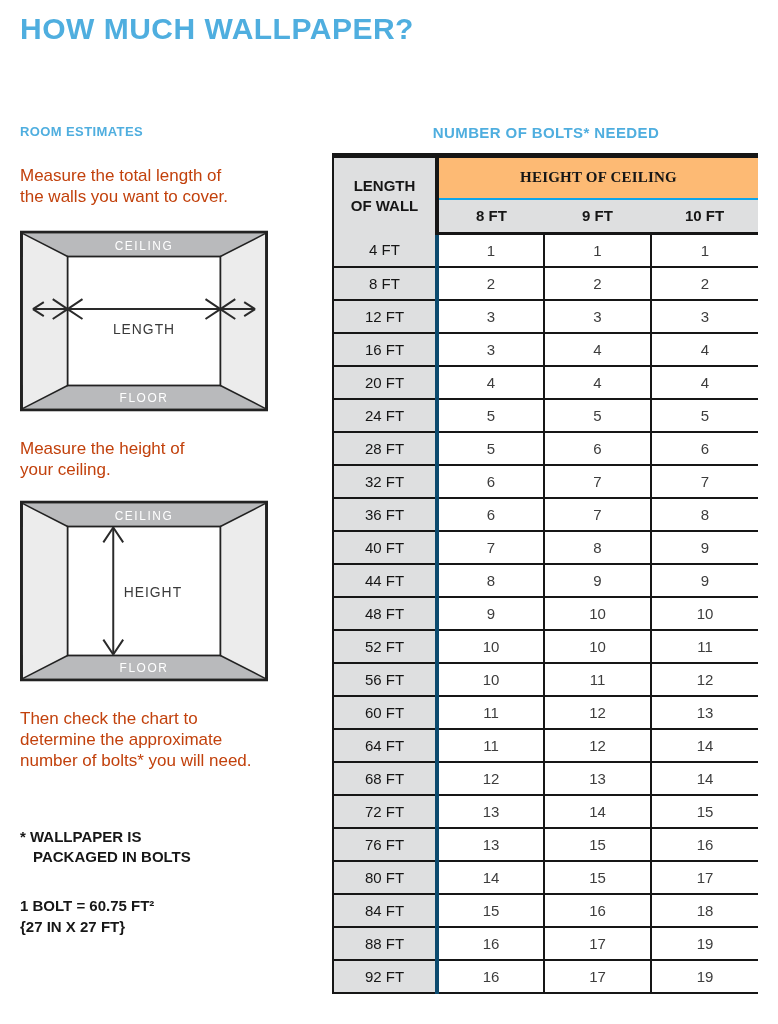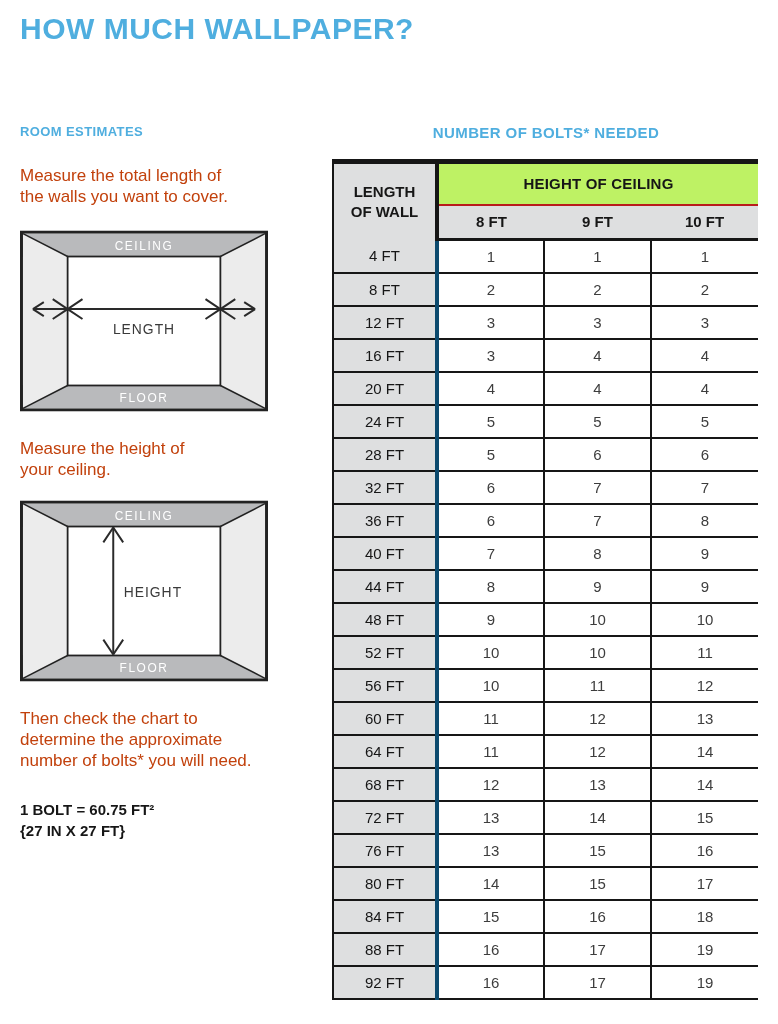--- a/index.html
+++ b/index.html
@@ -35,46 +35,47 @@
     font-size: 15px; font-weight: bold; line-height: 20px;
     color: #161616; white-space: pre-line;
   }
   .note-hang { padding-left: 13px; text-indent: -13px; margin-top: 56px; }
   .note-size { margin-top: 28px; line-height: 21px; }
 
   
   .right-col { position: absolute; left: 332px; top: 124px; width: 428px; }
   .table-title {
     font-size: 15px; font-weight: bold; letter-spacing: 0.4px;
-    color: #4FAEDF; text-align: center; margin-bottom: 18px;
+    color: #4FAEDF; text-align: center; margin-bottom: 12px;
   }
   table.bolts {
     width: 426px;
     border-collapse: collapse;
     border-top: 5px solid #161616;
     border-left: 2px solid #161616;
     table-layout: fixed;
   }
   table.bolts col.c-wall { width: 104px; }
   table.bolts th, table.bolts td {
     text-align: center; vertical-align: middle;
     font-size: 15px;
   }
   th.corner {
     background: #DEDFE0;
     border-right: 4px solid #161616;
     font-weight: bold; color: #161616;
     white-space: pre-line; line-height: 20px;
   }
   th.group {
-    background: #bef264;
-    border-bottom: 2px solid #b91c1c;
+    background: #fdba74;
+    border-bottom: 2px solid #0ea5e9;
     height: 43px;
     font-size: 16px; font-weight: bold; color: #161616;
     letter-spacing: 0.2px;
+    font-family: Liberation Serif, serif;
   }
   tr.subrow th {
     background: #DEDFE0;
     height: 35px;
     border-bottom: 3px solid #161616;
     font-weight: bold; color: #161616;
   }
   td.wall {
     background: #DEDFE0;
     border-right: 4px solid #0c4a6e;
@@ -146,20 +147,22 @@
       </g>
       <text class="wall-label" x="125" y="19.5" text-anchor="middle">CEILING</text>
       <text class="wall-label" x="125" y="173" text-anchor="middle">FLOOR</text>
       <text class="dim-label" x="134" y="97" text-anchor="middle">HEIGHT</text>
     </svg>
 
     <p class="para">Then check the chart to
 determine the approximate
 number of bolts* you will need.</p>
 
+    <p class="note note-hang">* WALLPAPER IS
+PACKAGED IN BOLTS</p>
     <p class="note note-size">1 BOLT = 60.75 FT²
 {27 IN X 27 FT}</p>
   </div>
 
   <div class="right-col">
     <h2 class="table-title">NUMBER OF BOLTS* NEEDED</h2>
 
     <table class="bolts">
       <colgroup>
         <col class="c-wall">

